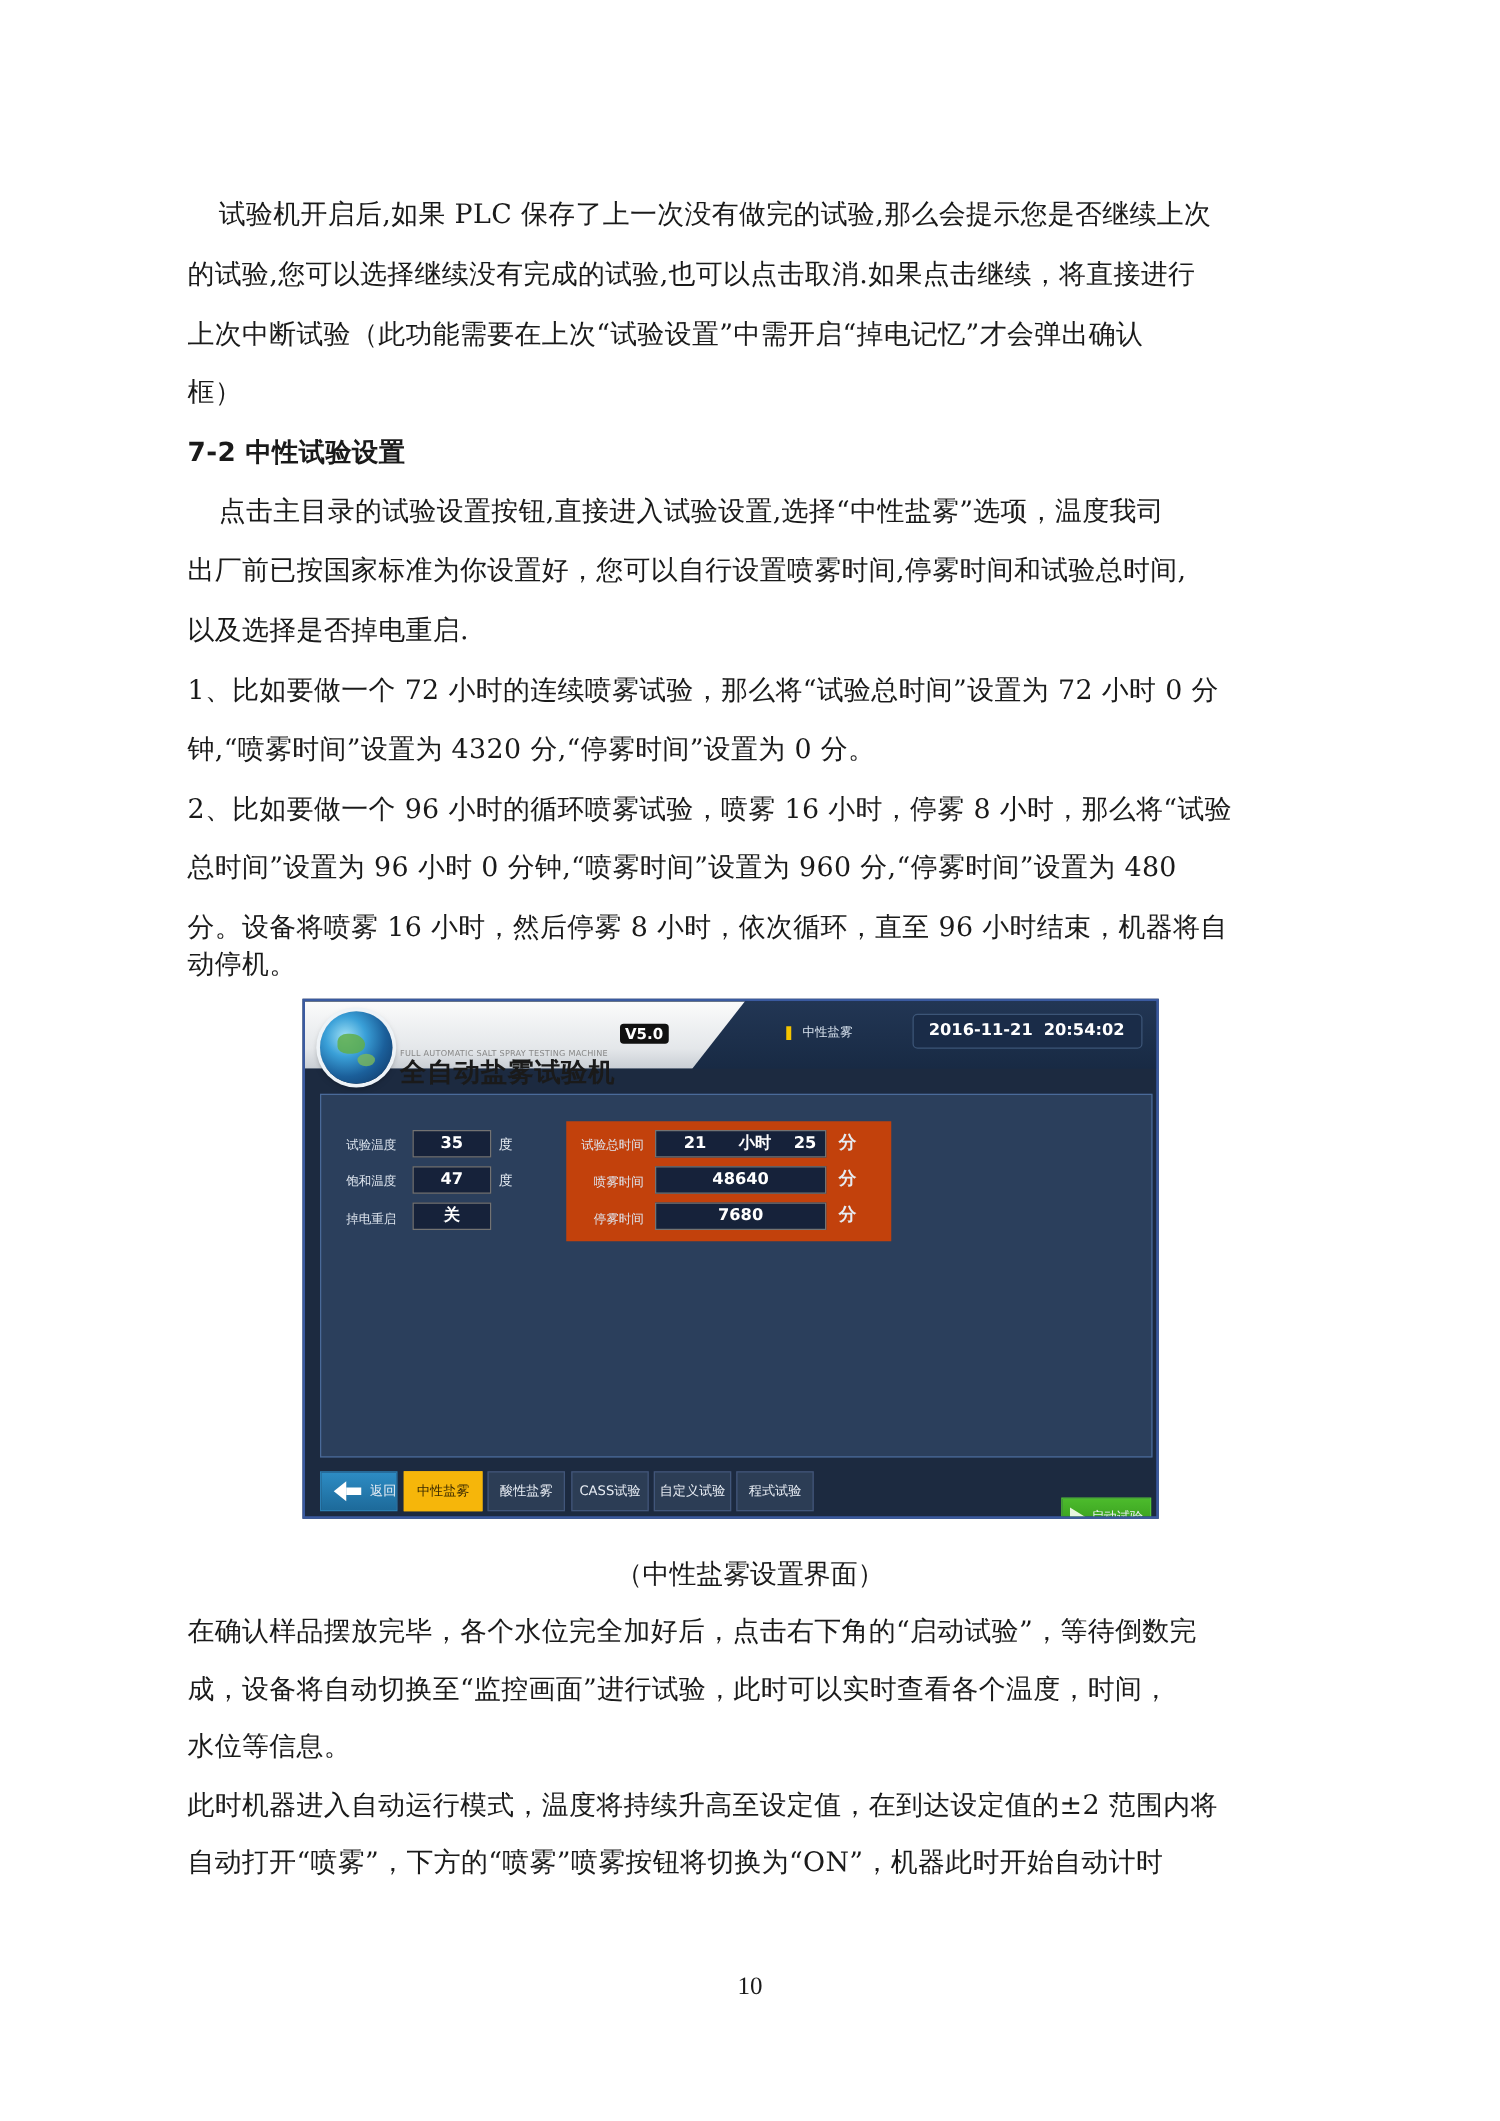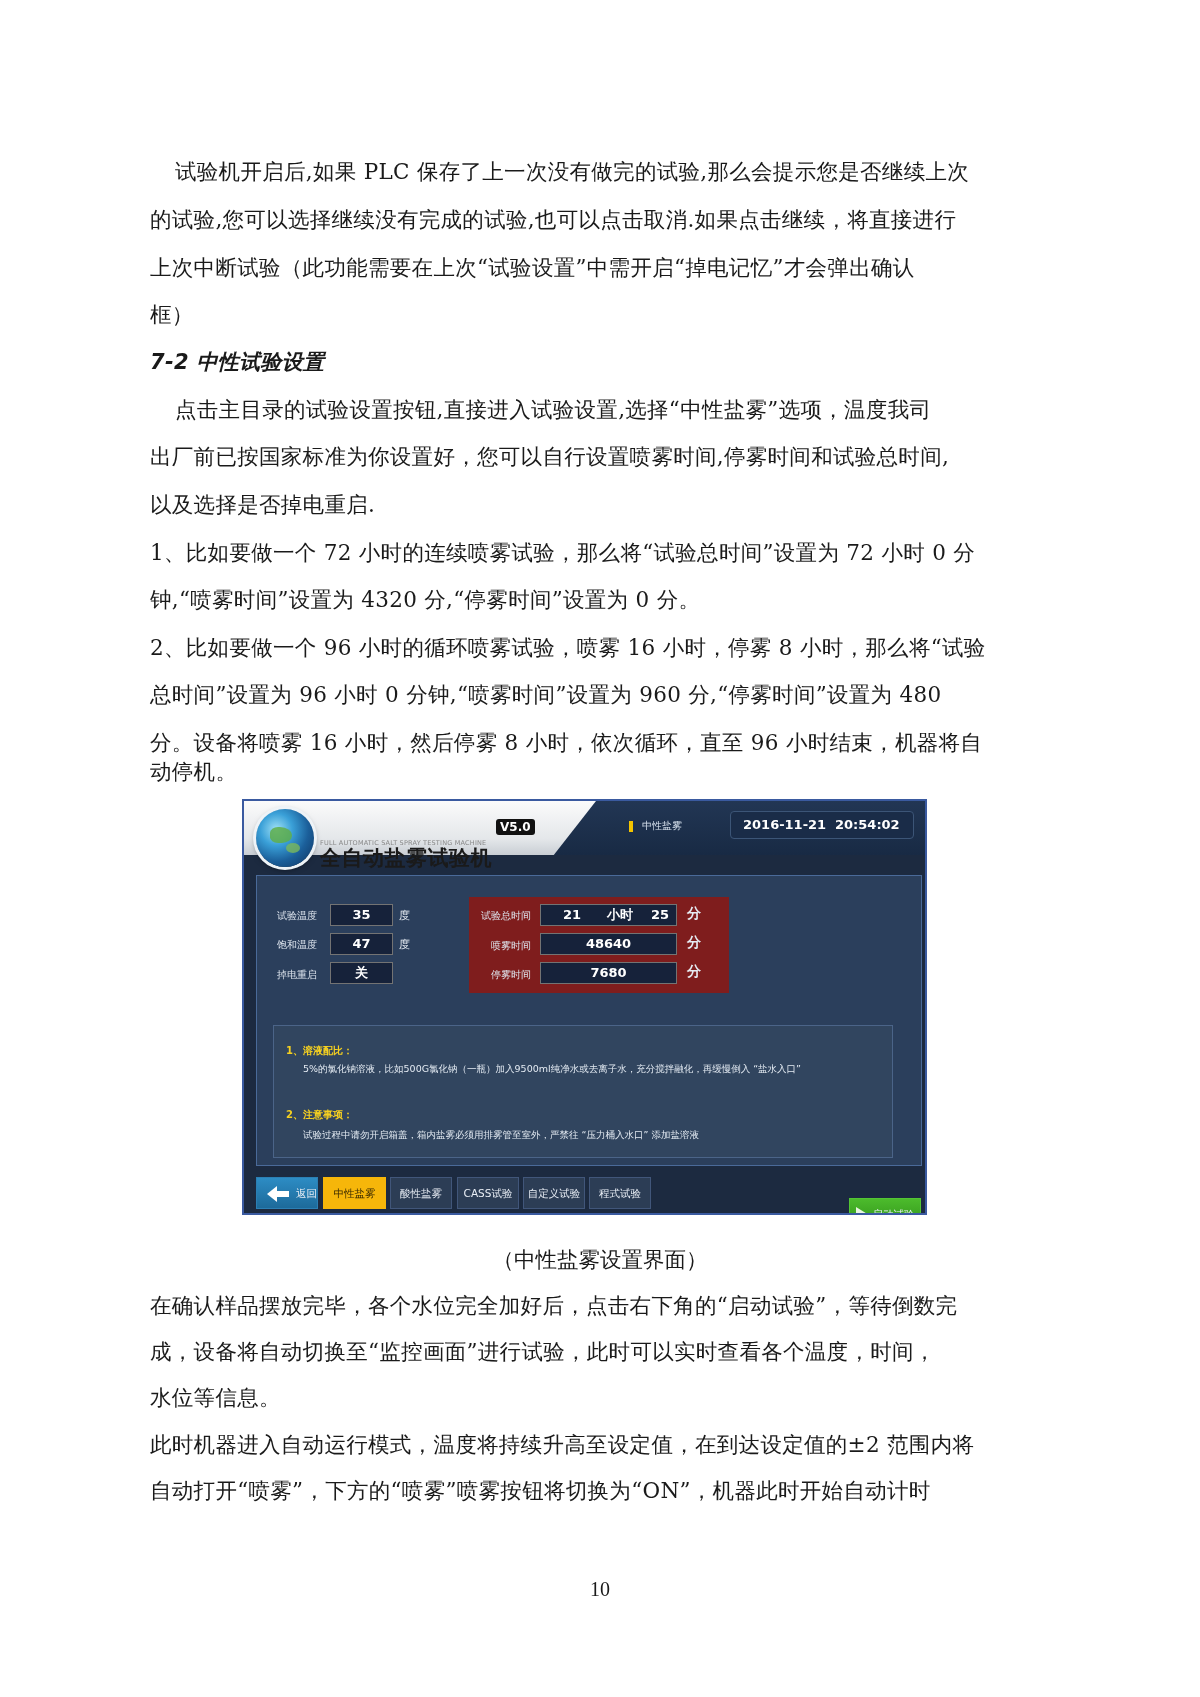--- a/index.html
+++ b/index.html
@@ -1,21 +1,21 @@
 <!DOCTYPE html>
 <html><head>
 <meta charset="utf-8">
 <style>
   html, body { margin: 0; padding: 0; background: #ffffff; }
   body { width: 1200px; height: 1697px; position: relative; overflow: hidden;
          font-family: "DejaVu Serif", "Liberation Serif", serif; color: #1a1a1a; }
   .line { position: absolute; left: 150px; width: 905px; height: 48px; line-height: 48px;
           font-size: 21.5px; white-space: nowrap; letter-spacing: 0.3px; }
   .indent { left: 175px; width: 880px; }
-  .heading { font-weight: bold; font-family: "DejaVu Sans", "Liberation Sans", sans-serif; font-size: 21px; font-style: italic; }
+  .heading { font-weight: bold; font-family: "DejaVu Sans", "Liberation Sans", sans-serif; font-size: 21px; }
   .caption { position: absolute; left: 0; width: 1200px; text-align: center; top: 1236px;
              font-size: 21.5px; line-height: 48px; }
   .pagenum { position: absolute; left: 0; width: 1200px; text-align: center; top: 1574px;
              font-family: "Liberation Serif", serif; font-size: 20px; line-height: 30px; }
 
   
   .ui { position: absolute; left: 242px; top: 799px; width: 685px; height: 416px;
         background: #1c2a40; border: 2px solid #3a5aa0; box-sizing: border-box;
         font-family: "DejaVu Sans", "Liberation Sans", sans-serif; overflow: hidden; }
   .ui-header { position: absolute; left: 0; top: 0; width: 100%; height: 54px;
@@ -45,21 +45,21 @@
   .datetime .t { position: absolute; left: 104px; }
 
   .panel { position: absolute; left: 12px; top: 74px; width: 666px; height: 291px;
            background: #2b3f5c; border: 1px solid #4a6a99; box-sizing: border-box; }
   .f-label { position: absolute; font-size: 10px; color: #dfe6ef; white-space: nowrap; }
   .f-box { position: absolute; height: 22px; background: #16223a; border: 1px solid #737373;
            box-sizing: border-box; color: #fff; font-weight: bold; font-size: 13px; line-height: 20px;
            text-align: center; }
   .f-unit { position: absolute; font-size: 11px; color: #e6ecf3; }
   .f-unit-big { position: absolute; font-size: 14px; font-weight: bold; color: #e6ecf3; }
-  .group { position: absolute; left: 212px; top: 21px; width: 260px; height: 96px; background: #7f1d1d; }
+  .group { position: absolute; left: 196px; top: 21px; width: 260px; height: 96px; background: #c2410c; }
 
   .notes { position: absolute; left: 16px; top: 149px; width: 620px; height: 133px;
            background: #31455f; border: 1px solid #4b6488; box-sizing: border-box; }
   .n-head { position: absolute; left: 12px; font-size: 10px; font-weight: bold; color: #f5d020; }
   .n-text { position: absolute; left: 29px; font-size: 9.5px; color: #e4ebf3; white-space: nowrap; }
 
   .btn { position: absolute; top: 376px; height: 32px; box-sizing: border-box; font-size: 10.5px;
          color: #e9eef5; text-align: center; line-height: 30px; background: #2c3d55;
          border: 1px solid #41567a; white-space: nowrap; }
   .btn.back { background: linear-gradient(#2d8cc4, #1d6a9a); border-color: #2b7fb4; text-align: right; }
@@ -142,26 +142,20 @@
 
       <div class="f-label" style="left:22px;top:42px">喷雾时间</div>
       <div class="f-box" style="left:71px;top:36px;width:137px">48640</div>
       <div class="f-unit-big" style="left:218px;top:37px">分</div>
 
       <div class="f-label" style="left:22px;top:71px">停雾时间</div>
       <div class="f-box" style="left:71px;top:65px;width:137px">7680</div>
       <div class="f-unit-big" style="left:218px;top:66px">分</div>
     </div>
 
-    <div class="notes">
-      <div class="n-head" style="top:18px">1、溶液配比：</div>
-      <div class="n-text" style="top:37px">5%的氯化钠溶液，比如500G氯化钠（一瓶）加入9500ml纯净水或去离子水，充分搅拌融化，再缓慢倒入 “盐水入口”</div>
-      <div class="n-head" style="top:82px">2、注意事项：</div>
-      <div class="n-text" style="top:103px">试验过程中请勿开启箱盖，箱内盐雾必须用排雾管至室外，严禁往 “压力桶入水口” 添加盐溶液</div>
-    </div>
   </div>
 
   <div class="btn back" style="left:12px;width:62px">
     <span class="arrow-left"></span>
     <span style="margin-left:16px">返回</span>
   </div>
   <div class="btn active" style="left:79px;width:63px">中性盐雾</div>
   <div class="btn" style="left:146px;width:62px">酸性盐雾</div>
   <div class="btn" style="left:213px;width:62px">CASS试验</div>
   <div class="btn" style="left:279px;width:62px">自定义试验</div>

